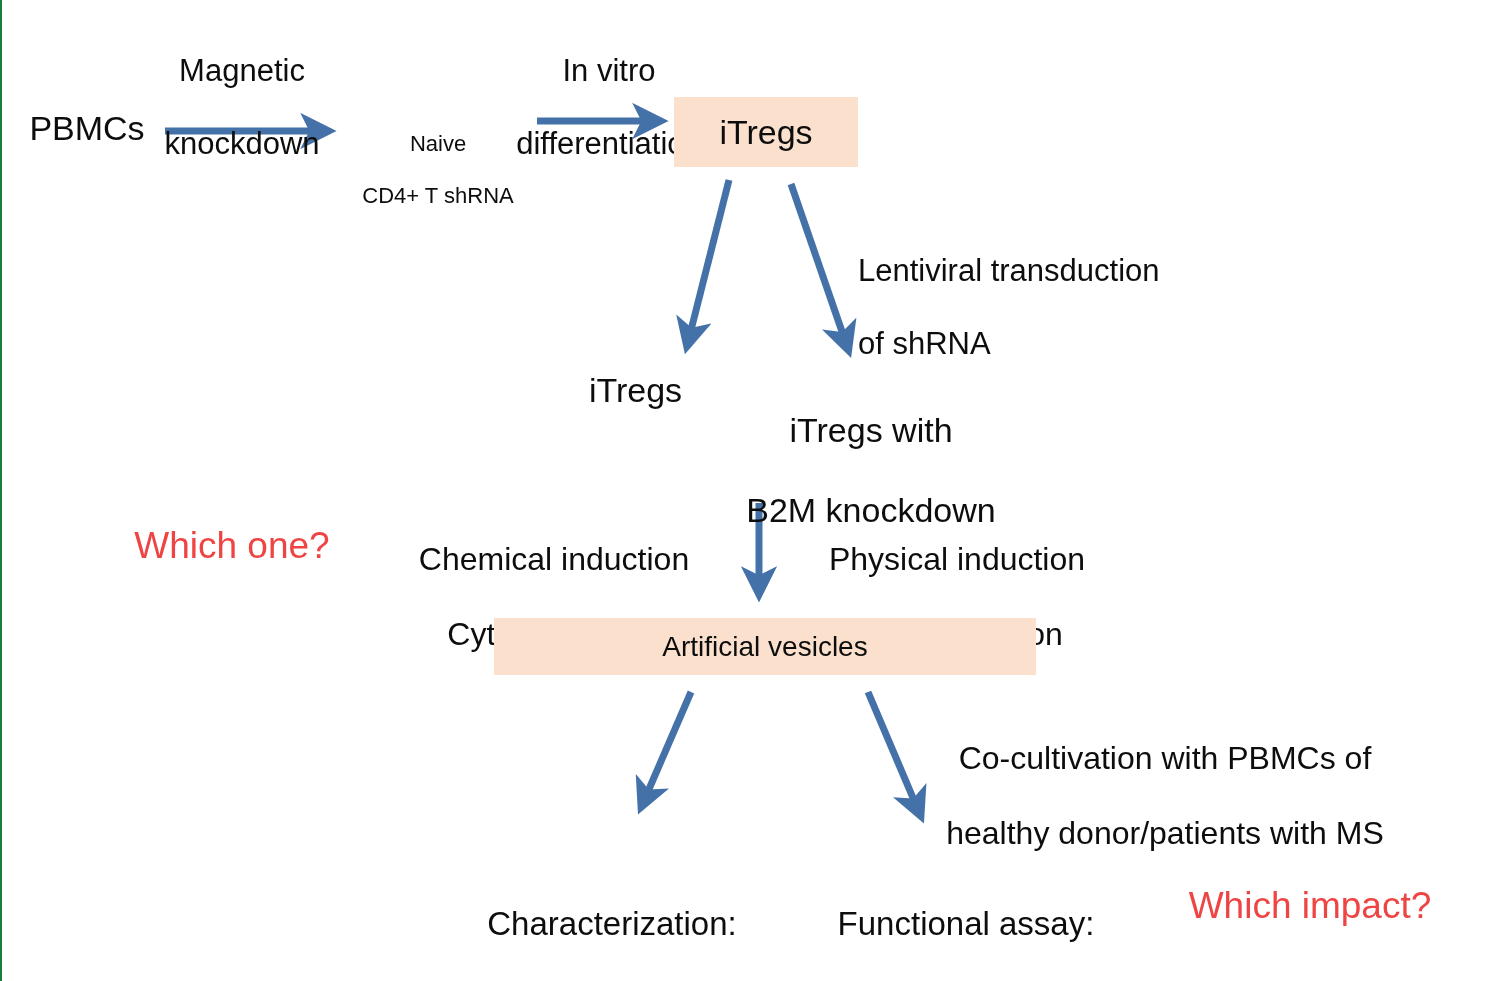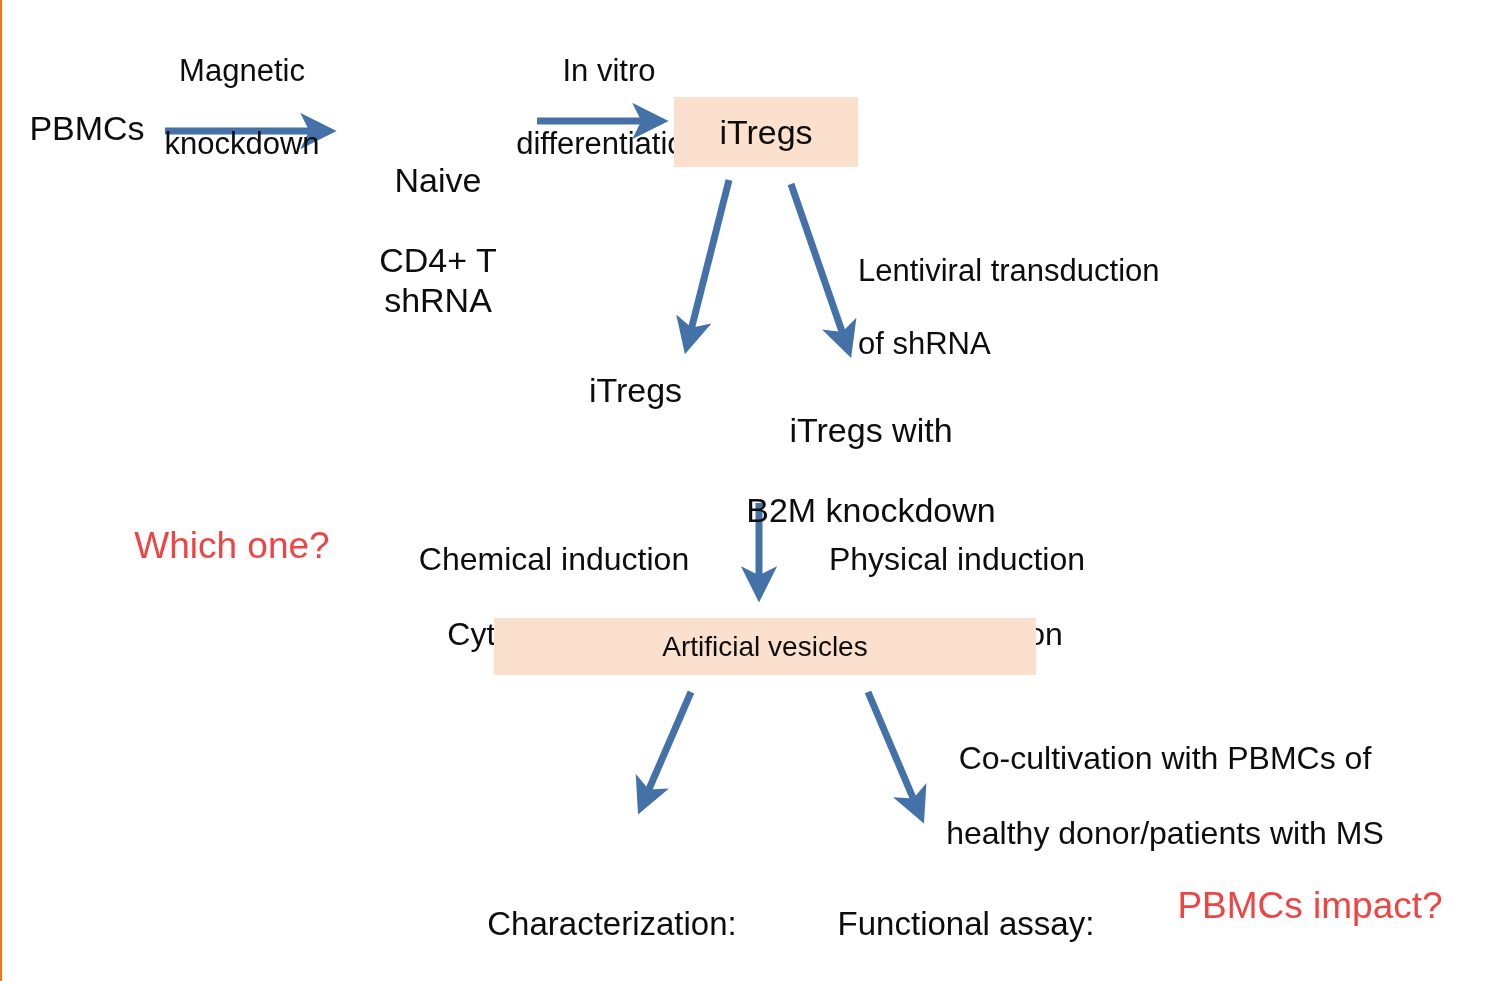--- a/index.html
+++ b/index.html
@@ -5,21 +5,21 @@
   html, body {
     margin: 0;
     padding: 0;
     background: #ffffff;
   }
   #canvas {
     position: relative;
     width: 1507px;
     height: 981px;
     background: #ffffff;
-    border-left: 2px solid #f97316;
+    border-left: 2px solid #15803d;
     box-sizing: border-box;
     overflow: hidden;
     font-family: "Liberation Sans", sans-serif;
     color: #0d0d0d;
   }
   .node {
     position: absolute;
     text-align: center;
     line-height: 1.18;
     white-space: pre-line;
@@ -67,21 +67,21 @@
     <span class="stack-line">knockdown</span>
   </div>
 
   <div class="node reg" style="left:492px; top:16px; width:230px; font-size:31px;">
     <span class="stack-line">In vitro</span>
     <span class="stack-line">differentiation</span>
   </div>
 
   <div class="node bold" style="left:10px; top:108px; width:150px; font-size:34px;">PBMCs</div>
 
-  <div class="node bold" style="left:320px; top:120px; width:232px; font-size:34px;">
+  <div class="node bold" style="left:320px; top:105px; width:232px; font-size:22px;">
     <span class="stack-line">Naive</span>
     <span class="stack-line">CD4+ T shRNA</span>
   </div>
 
   <div class="node boxed bold" style="left:672px; top:97px; width:184px; height:70px; font-size:34px;">
     <span>iTregs</span>
   </div>
 
   <div class="node reg" style="left:856px; top:216px; width:360px; font-size:31px; text-align:left;">
     <span class="stack-line">Lentiviral transduction</span>
@@ -119,15 +119,15 @@
   <div class="node" style="left:440px; top:866px; width:340px; font-size:33px;">
     <span class="stack-line bold">Characterization:</span>
     
   </div>
 
   <div class="node" style="left:808px; top:866px; width:312px; font-size:33px;">
     <span class="stack-line bold">Functional assay:</span>
     
   </div>
 
-  <div class="node red" style="left:1148px; top:884px; width:320px; font-size:37px;">PBMCs impact?</div>
+  <div class="node red" style="left:1148px; top:884px; width:320px; font-size:37px;">Which impact?</div>
 
 </div>
 
 </body></html>

